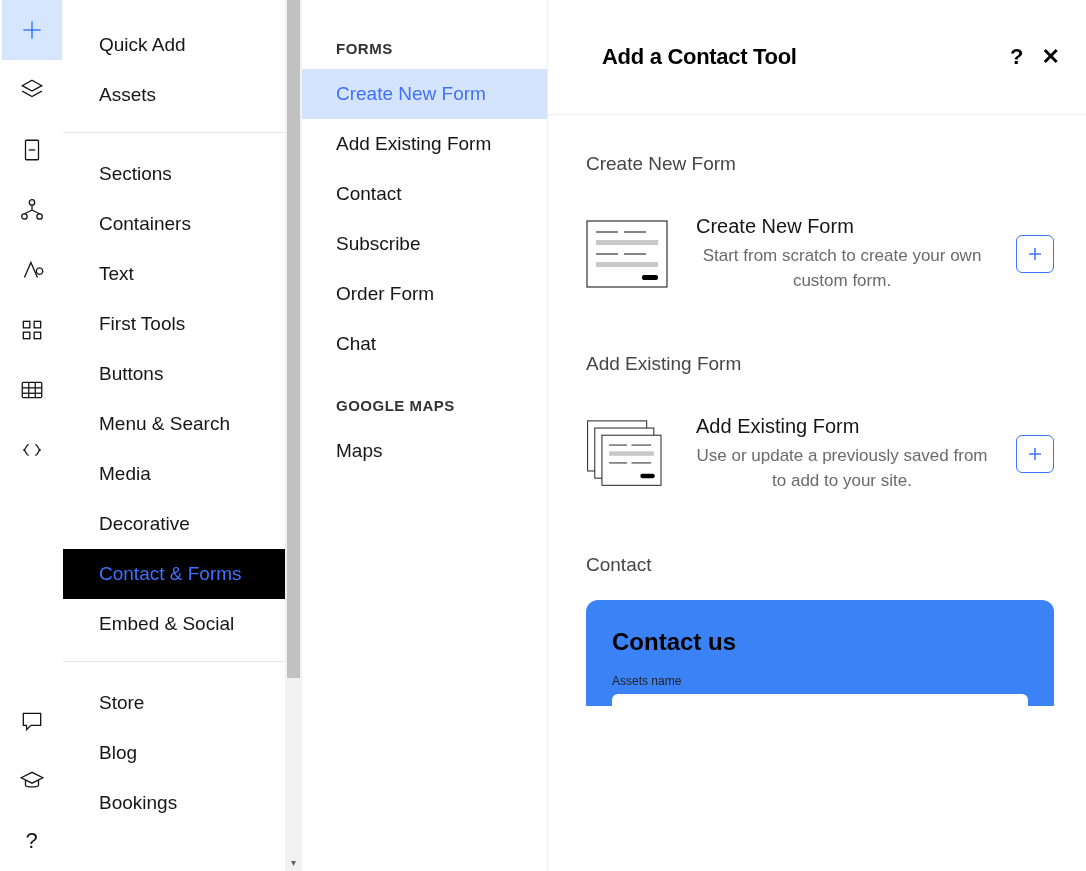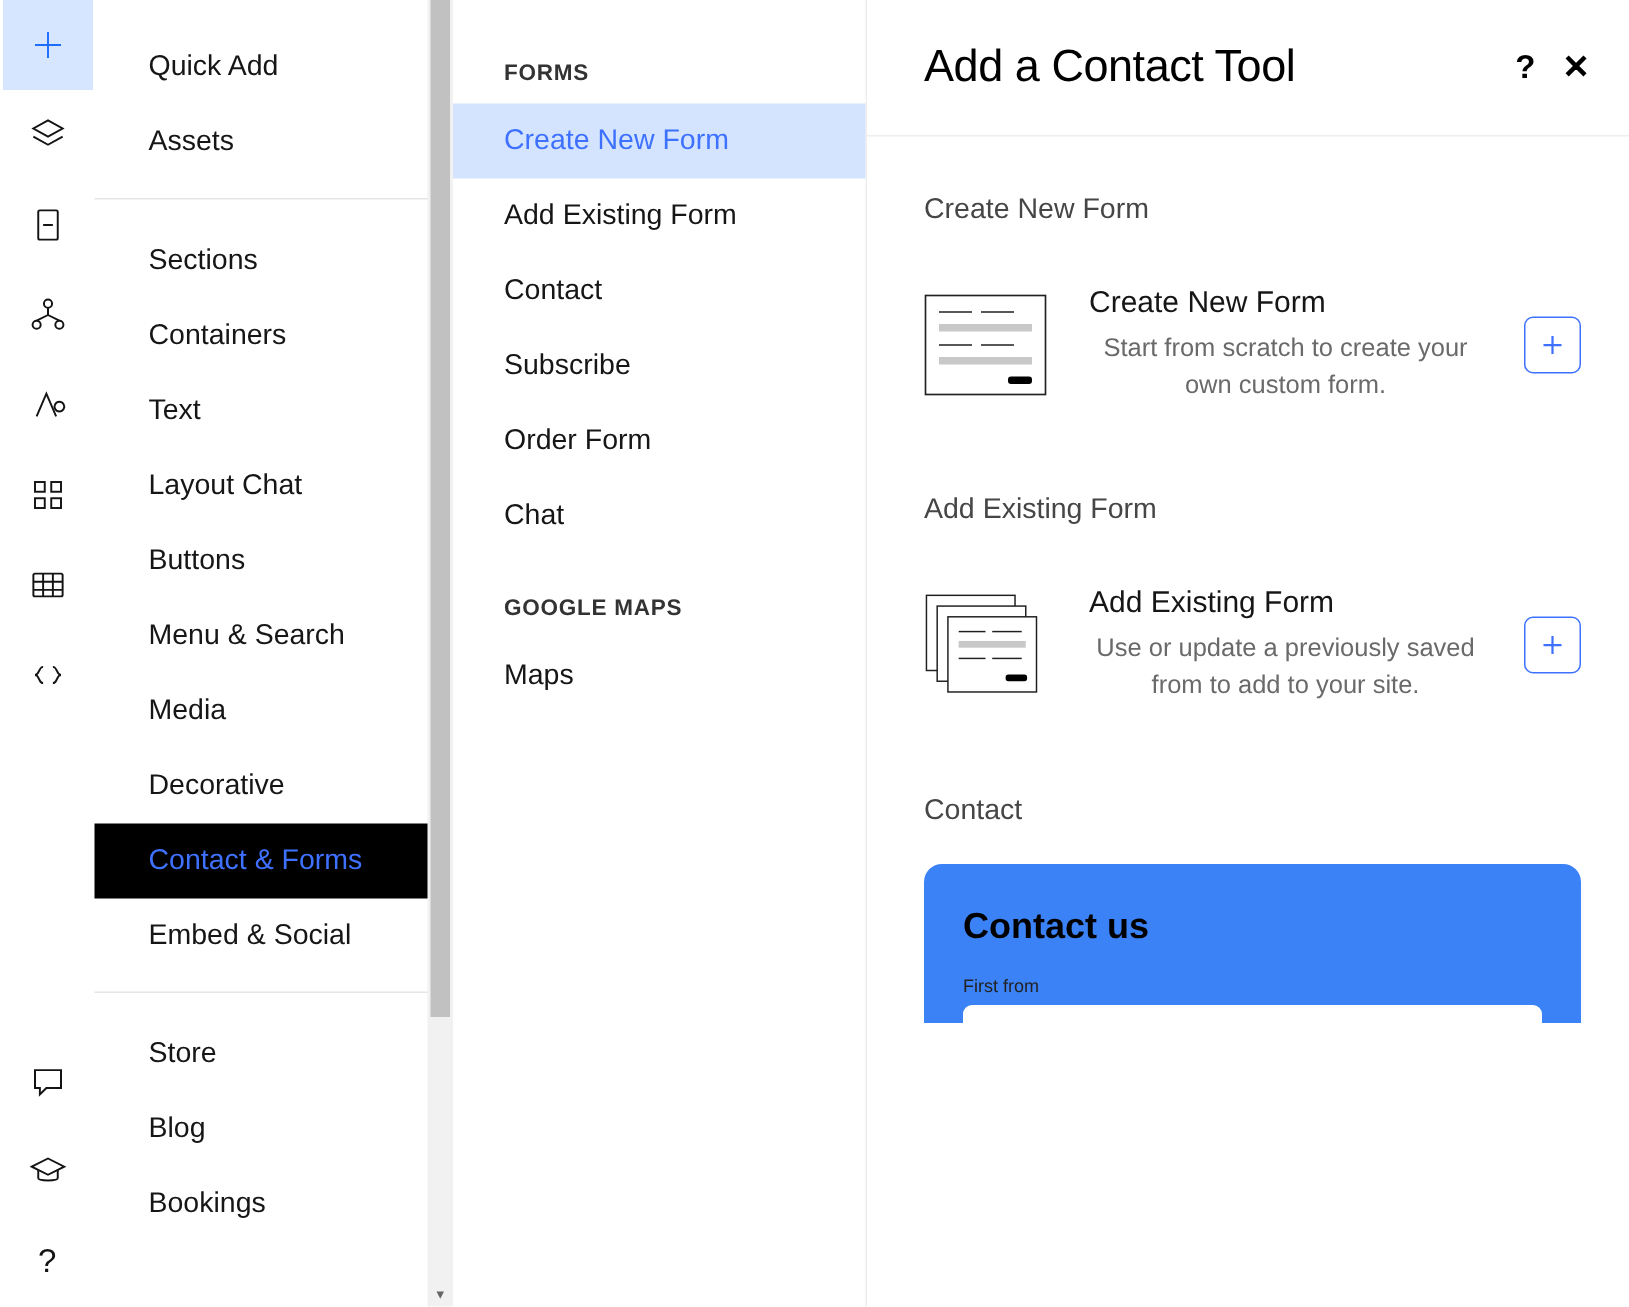--- a/index.html
+++ b/index.html
@@ -20,30 +20,30 @@
   .categories .cat-item { padding: 14px 36px; font-size: 19px; color: #161616; cursor: pointer; }
   .categories .cat-item.selected { background: #000000; color: #3e71ff; }
   .categories .divider { height: 1px; background: #e5e5e5; margin: 12px 0 16px 0; }
 
   .scrollbar-track { position: absolute; top: 0; right: 0; width: 17px; height: 100%; background: #f1f1f1; }
   .scrollbar-thumb { position: absolute; left: 2px; right: 2px; top: 0; height: 678px; background: #c1c1c1; border-radius: 0; }
   .scrollbar-arrow { position: absolute; left: 0; right: 0; height: 17px; display:flex; align-items:center; justify-content:center; font-size:10px; color:#666; }
   .scrollbar-arrow.bottom { bottom: 0; }
 
   
-  .subcats { width: 276px; flex-shrink: 0; border-right: 1px solid #eee; padding: 40px 0 0 0; }
+  .subcats { width: 246px; flex-shrink: 0; border-right: 1px solid #eee; padding: 40px 0 0 0; }
   .subcats .group-title { font-size: 15px; letter-spacing: 0.5px; color: #333; font-weight: 700; padding: 0 34px 12px 34px; }
   .subcats .sub-item { padding: 14px 34px; font-size: 19px; color: #161616; cursor: pointer; }
   .subcats .sub-item.selected { background: #d4e4fe; color: #3e71ff; }
 
   
   .detail { flex: 1; overflow: hidden; display: flex; flex-direction: column; }
 
   .detail-header { display: flex; align-items: center; padding: 28px 26px 28px 38px; border-bottom: 1px solid #eee; }
-  .detail-header h1 { margin: 0; font-size: 30px; font-weight: 400; flex: 1; letter-spacing: -0.3px; }
+  .detail-header h1 { margin: 16px; font-size: 22px; font-weight: 700; flex: 1; letter-spacing: -0.3px; }
   .detail-header .hicon { margin-left: 18px; cursor: pointer; font-size: 22px; line-height: 1; }
   .detail-header .hicon.bold { font-weight: 800; }
 
   .detail-body { padding: 28px 32px 0 38px; overflow: auto; }
   .section-title { font-size: 19px; color: #464646; margin: 10px 0 24px 0; }
 
   .card { display: flex; align-items: center; gap: 28px; margin-bottom: 40px; }
   .card .thumb { width: 82px; height: 68px; flex-shrink: 0; display: flex; align-items: center; justify-content: center; }
   .card .thumb svg { width: 82px; height: 68px; stroke: #202020; fill: #fff; stroke-width: 1.1; }
   .card .body { flex: 1; }
@@ -138,21 +138,21 @@
     </div>
   </div>
 
   <div class="categories">
     <div class="cat-item">Quick Add</div>
     <div class="cat-item">Assets</div>
     <div class="divider"></div>
     <div class="cat-item">Sections</div>
     <div class="cat-item">Containers</div>
     <div class="cat-item">Text</div>
-    <div class="cat-item">Layout Chat</div>
+    <div class="cat-item">First Tools</div>
     <div class="cat-item">Buttons</div>
     <div class="cat-item">Menu &amp; Search</div>
     <div class="cat-item">Media</div>
     <div class="cat-item">Decorative</div>
     <div class="cat-item selected">Contact &amp; Forms</div>
     <div class="cat-item">Embed &amp; Social</div>
     <div class="divider"></div>
     <div class="cat-item">Store</div>
     <div class="cat-item">Blog</div>
     <div class="cat-item">Bookings</div>
@@ -235,20 +235,20 @@
           <svg viewBox="0 0 24 24" fill="none">
               <line x1="12" y1="4" x2="12" y2="20"></line>
               <line x1="4" y1="12" x2="20" y2="12"></line>
             </svg>
         </div>
       </div>
 
       <div class="section-title" style="margin-top:60px">Contact</div>
       <div class="preview-card">
         <h2>Contact us</h2>
-        <div class="field-label">First from</div>
+        <div class="field-label">Assets name</div>
         <div class="field"></div>
       </div>
 
     </div>
   </div>
 
 </div>
 
 </body></html>

